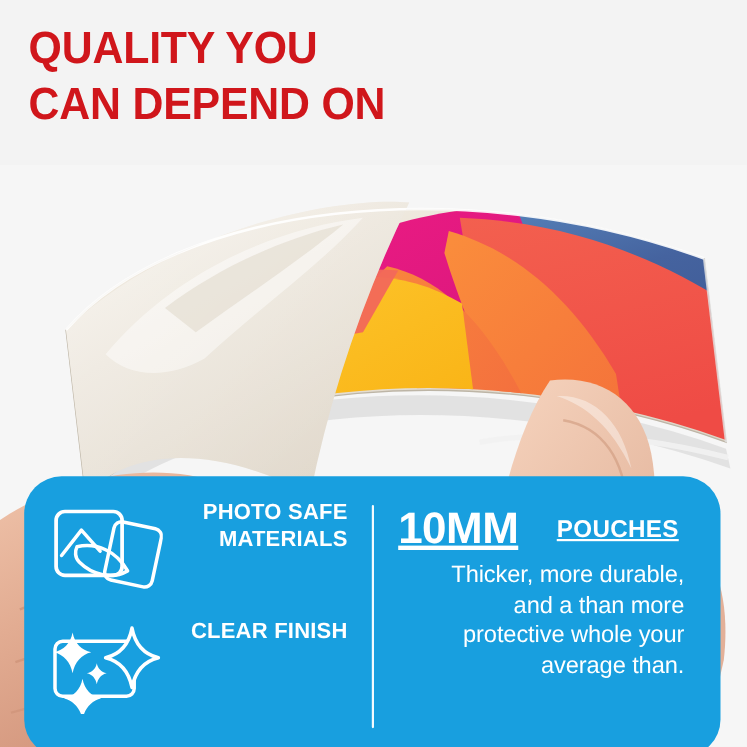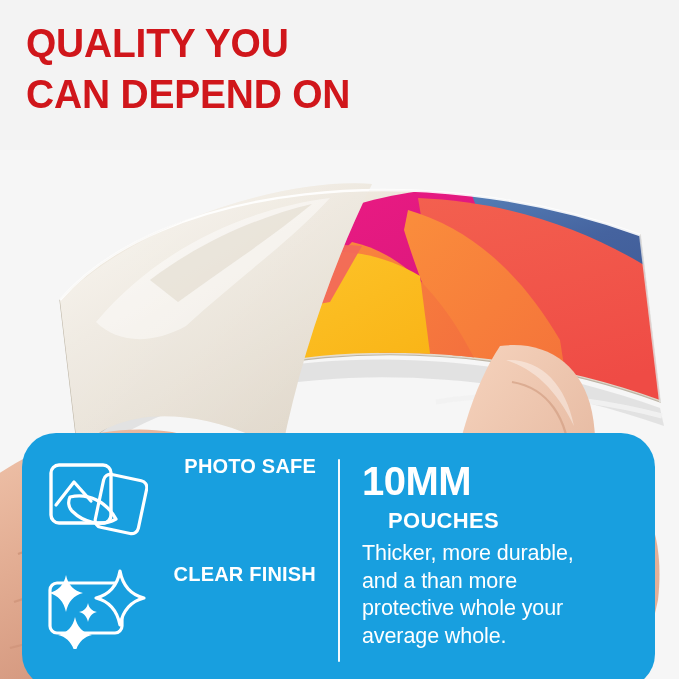--- a/index.html
+++ b/index.html
@@ -124,24 +124,25 @@
   .panel-right {
     flex: 1 1 auto;
     padding: 28px 20px 20px 22px;
     box-sizing: border-box;
     color: #ffffff;
     display: flex;
     flex-direction: column;
   }
   .pouch-heading {
     display: flex;
-    flex-direction: column;
-    align-items: flex-start;
+    flex-direction: row;
+    align-items: center;
     gap: 9px;
     margin-bottom: 8px;
+    text-decoration: underline;
   }
   .pouch-size {
     font-family: "Liberation Sans", sans-serif;
     font-weight: bold;
     font-size: 40px;
     line-height: 1;
     letter-spacing: -0.5px;
   }
   .pouch-word {
     font-family: "Liberation Sans", sans-serif;
@@ -153,21 +154,21 @@
     margin-left: 26px;
   }
   .pouch-body {
     font-family: "Liberation Sans", sans-serif;
     font-weight: normal;
     font-size: 21.5px;
     line-height: 1.29;
     letter-spacing: -0.1px;
     max-width: 260px;
   }
-  .pouch-body .body-line { display: block; white-space: nowrap; }
+  .pouch-body .body-line { display: block; white-space: nowrap; text-align: right; }
 </style>
 </head>
 <body>
 
 <div id="stage">
 
   <div class="headline">
     <span class="hl-line">QUALITY YOU</span>
     <span class="hl-line">CAN DEPEND ON</span>
   </div>
@@ -311,20 +312,21 @@
 
             <rect x="7" y="8" width="60" height="58" rx="8" ry="8" stroke="#ffffff" stroke-width="3.4" fill="none"></rect>
 
             <path d="M12 48 L 30 25 L 47 44" stroke="#ffffff" stroke-width="3.2" fill="none" stroke-linejoin="round" stroke-linecap="round"></path>
 
             <path d="M26 40 C 44 36, 62 44, 72 62 C 58 70, 40 66, 28 54 C 24 50, 24 44, 26 40 Z" stroke="#ffffff" stroke-width="3.2" fill="none" stroke-linejoin="round"></path>
           </svg>
         </div>
         <div class="feature-label">
           <span class="lbl-line">PHOTO SAFE</span>
+          <span class="lbl-line">MATERIALS</span>
         </div>
       </div>
 
       <div class="feature-row">
         <div class="feature-icon">
           <svg width="104" height="84" viewBox="0 0 104 84" fill="none">
 
             <rect x="6" y="18" width="72" height="50" rx="7" ry="7" stroke="#ffffff" stroke-width="3.2" fill="none"></rect>
 
             <path d="M76 6 C 79 22, 88 30, 100 33 C 88 36, 79 45, 76 60
@@ -351,19 +353,19 @@
 
     <div class="panel-right">
       <div class="pouch-heading">
         <span class="pouch-size">10MM</span>
         <span class="pouch-word">POUCHES</span>
       </div>
       <div class="pouch-body">
         <span class="body-line">Thicker, more durable,</span>
         <span class="body-line">and a than more</span>
         <span class="body-line">protective whole your</span>
-        <span class="body-line">average whole.</span>
+        <span class="body-line">average than.</span>
       </div>
     </div>
 
   </div>
 
 </div>
 
 </body></html>

